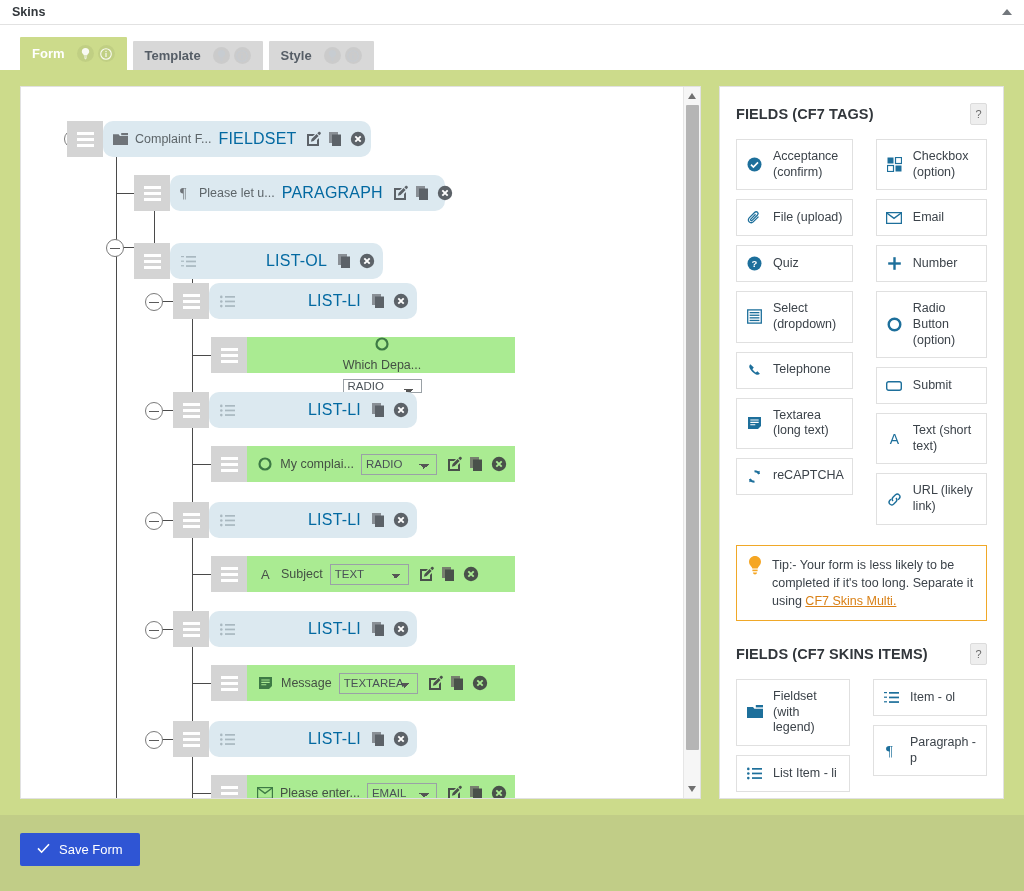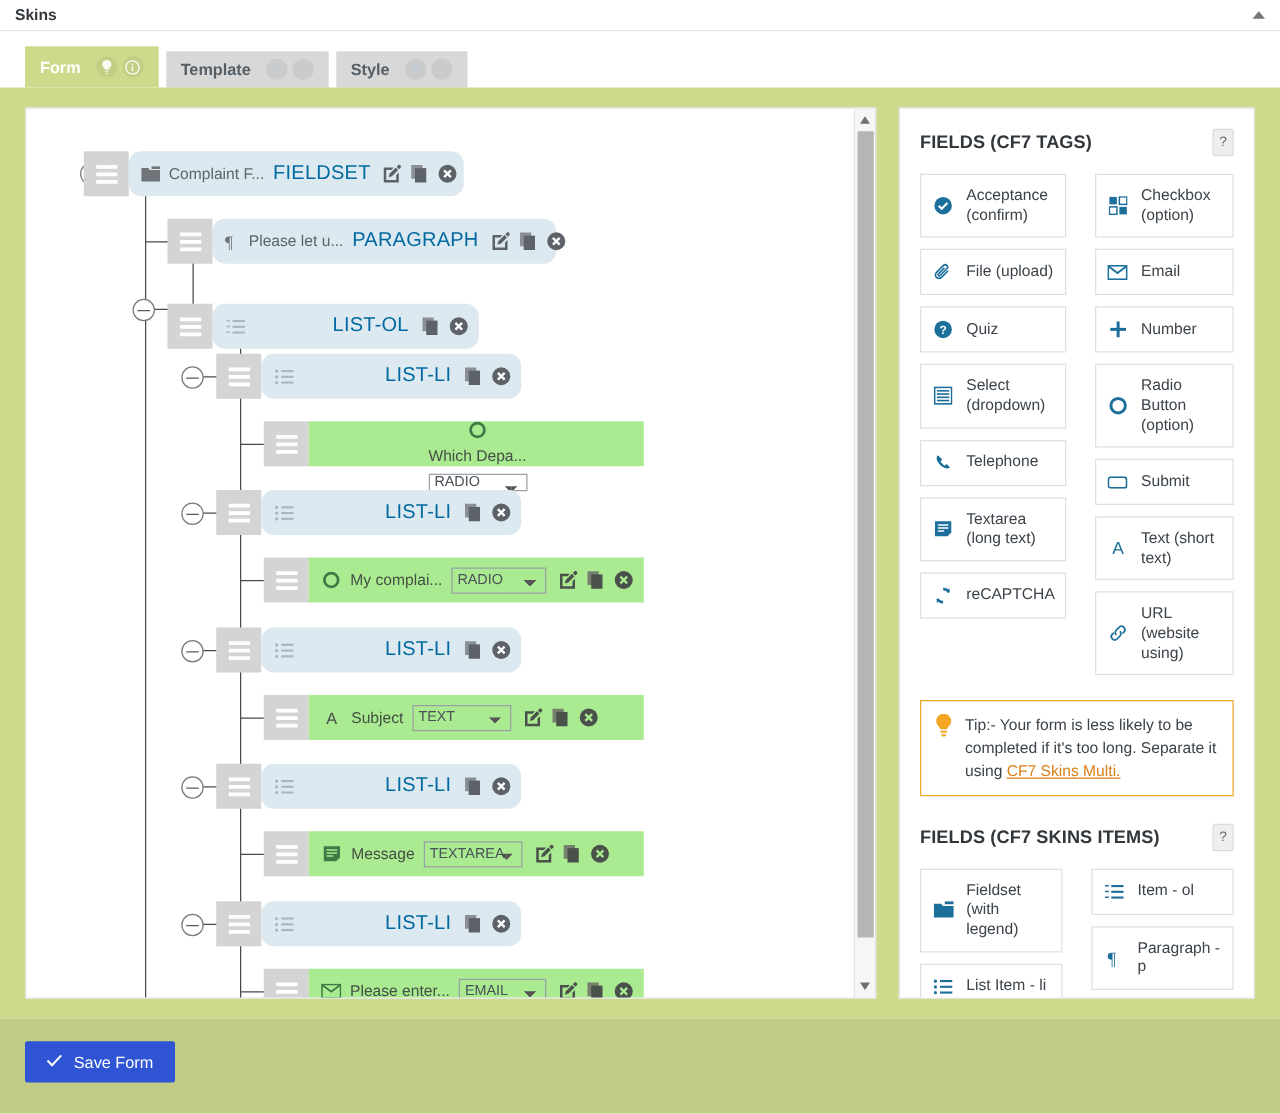--- a/index.html
+++ b/index.html
@@ -1065,21 +1065,21 @@
 
         <div class="tile">
           <span class="ti">
               <svg width="15" height="15" viewBox="0 0 15 15">
                 <g fill="none" stroke="#1d6f9b" stroke-width="1.4">
                   <path d="M6 9a2.7 2.7 0 010-3.8l2.5-2.5a2.7 2.7 0 013.8 3.8L11 7.8"></path>
                   <path d="M9 6a2.7 2.7 0 010 3.8l-2.5 2.5a2.7 2.7 0 01-3.8-3.8L4 7.2"></path>
                 </g>
               </svg>
             </span>
-          <span>URL (website using)</span>
+          <span>URL (likely link)</span>
         </div>
       </div>
     </div>
 
     <div class="tipbox">
       <span class="bulb">
         <svg width="14" height="19" viewBox="0 0 14 19">
             <path fill="#f5a623" d="M7 0C3.7 0 1 2.6 1 5.8c0 2.2 1.2 3.4 2.2 4.6.6.7 1 1.3 1.1 2h5.4c.1-.7.5-1.3 1.1-2 1-1.2 2.2-2.4 2.2-4.6C13 2.6 10.3 0 7 0z"></path>
             <rect x="4.4" y="13.6" width="5.2" height="1.6" fill="#f5a623"></rect>
             <path fill="#f5a623" d="M4.9 16.4h4.2c-.2 1.2-1.1 2-2.1 2s-1.9-.8-2.1-2z"></path>

